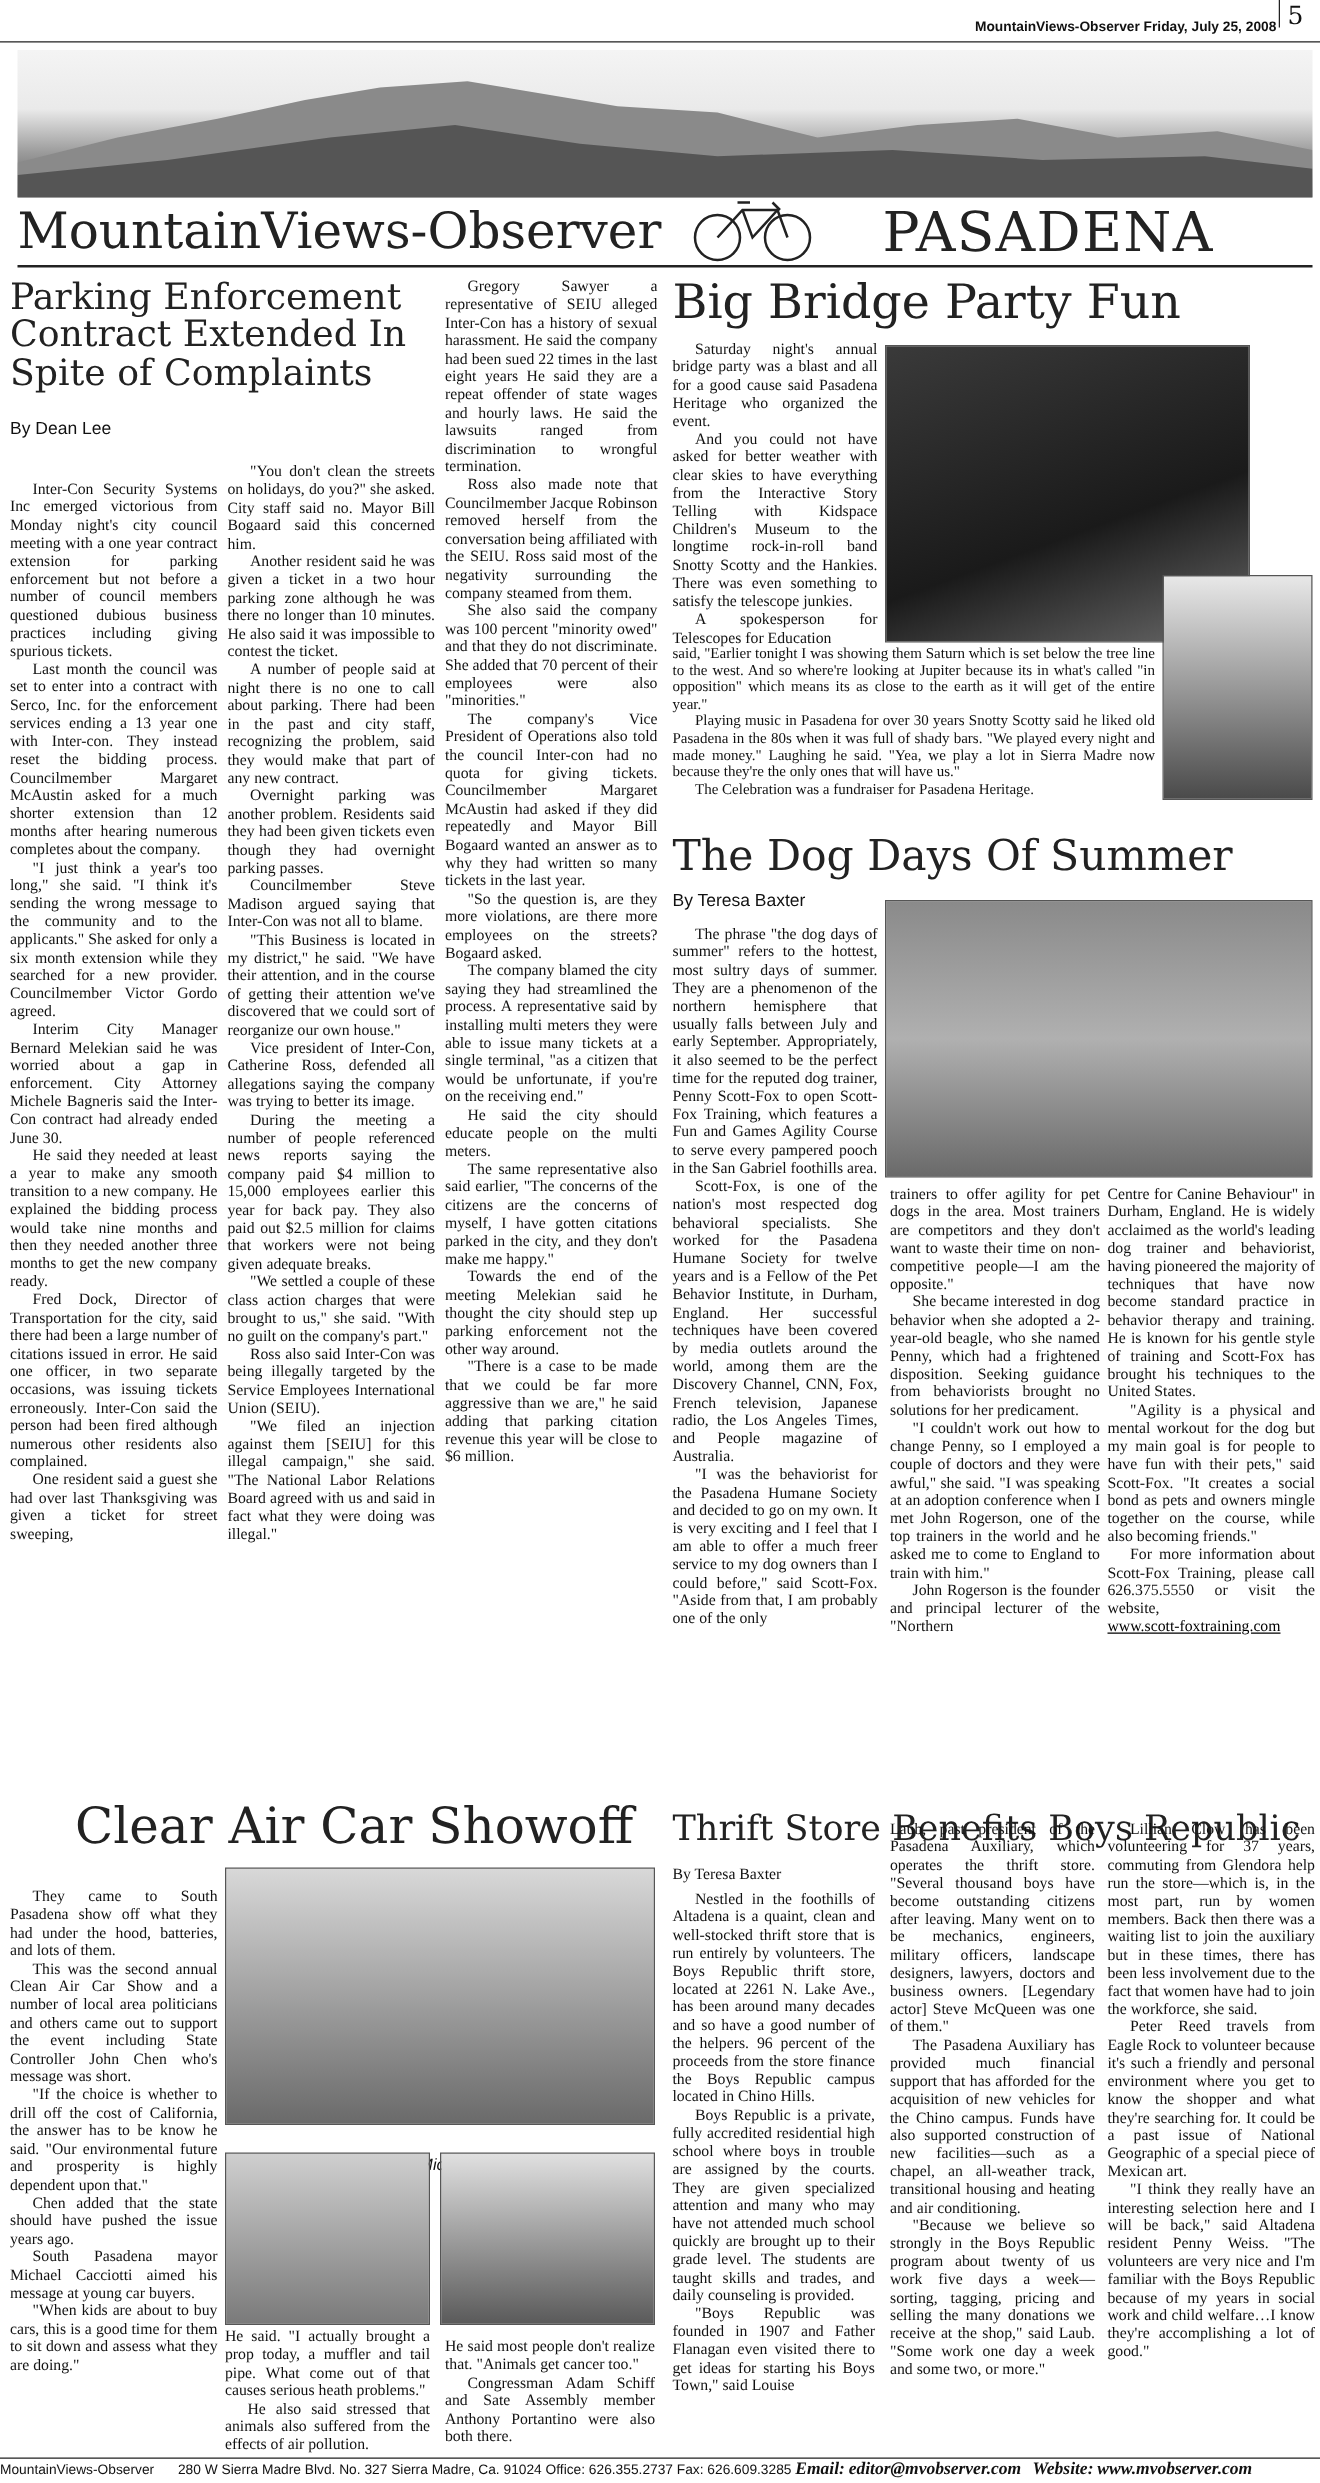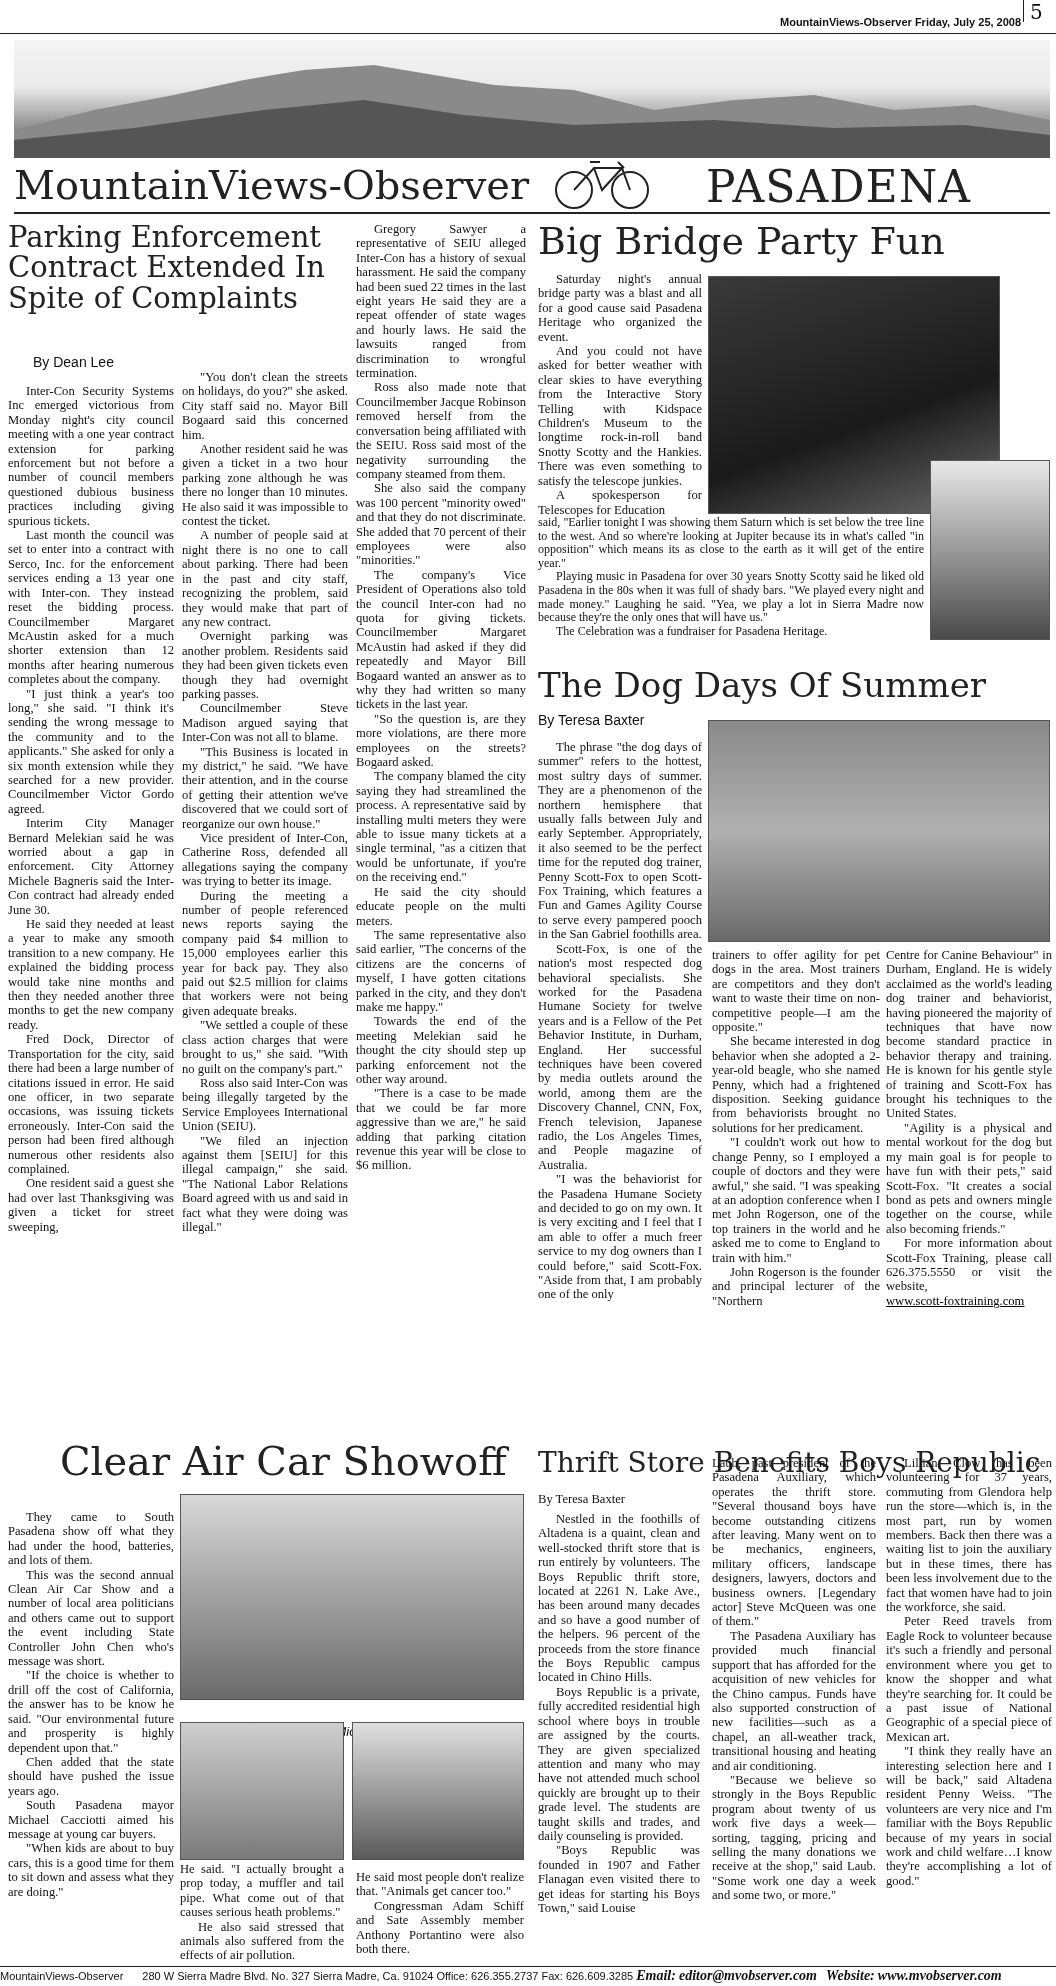--- a/index.html
+++ b/index.html
@@ -35,21 +35,21 @@
   <svg width="100" height="52" viewBox="0 0 100 52">
       <circle cx="22" cy="32" r="18" fill="none" stroke="#222" stroke-width="2"></circle>
       <circle cx="78" cy="32" r="18" fill="none" stroke="#222" stroke-width="2"></circle>
       <path d="M22 32 L42 10 L70 10 L78 32 M42 10 L50 32 L70 10 M38 4 L48 4 M66 4 L72 10" fill="none" stroke="#222" stroke-width="2"></path>
     </svg>
 </div>
 <div class="abs headline" style="left:670px;top:164px;font-size:44px;letter-spacing:1px;margin-left:36px;">PASADENA</div>
 <div class="abs rule" style="left:14px;top:212px;width:1036px;height:2px;"></div>
 
 <div class="abs headline" style="left:8px;top:222px;width:340px;font-size:29px;">Parking Enforcement Contract Extended In Spite of Complaints</div>
-<div class="abs byline" style="left:8px;top:354px;margin-left:25px;">By Dean Lee</div>
+<div class="abs byline" style="left:8px;top:334px;">By Dean Lee</div>
 <div class="abs body-text" style="left:8px;top:384px;width:166px;">
   <p>Inter-Con Security Systems Inc emerged victorious from Monday night's city council meeting with a one year contract extension for parking enforcement but not before a number of council members questioned dubious business practices including giving spurious tickets.</p>
   <p>Last month the council was set to enter into a contract with Serco, Inc. for the enforcement services ending a 13 year one with Inter-con. They instead reset the bidding process. Councilmember Margaret McAustin asked for a much shorter extension than 12 months after hearing numerous completes about the company.</p>
   <p>"I just think a year's too long," she said. "I think it's sending the wrong message to the community and to the applicants." She asked for only a six month extension while they searched for a new provider. Councilmember Victor Gordo agreed.</p>
   <p>Interim City Manager Bernard Melekian said he was worried about a gap in enforcement. City Attorney Michele Bagneris said the Inter-Con contract had already ended June 30.</p>
   <p>He said they needed at least a year to make any smooth transition to a new company. He explained the bidding process would take nine months and then they needed another three months to get the new company ready.</p>
   <p>Fred Dock, Director of Transportation for the city, said there had been a large number of citations issued in error. He said one officer, in two separate occasions, was issuing tickets erroneously. Inter-Con said the person had been fired although numerous other residents also complained.</p>
   <p>One resident said a guest she had over last Thanksgiving was given a ticket for street sweeping,</p>
 </div>
 <div class="abs body-text" style="left:182px;top:370px;width:166px;">

